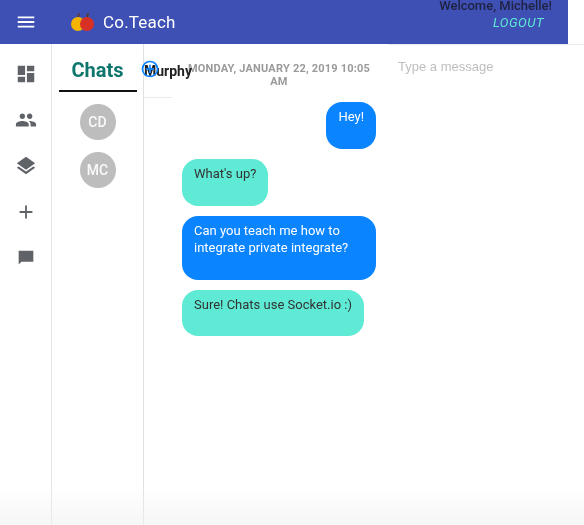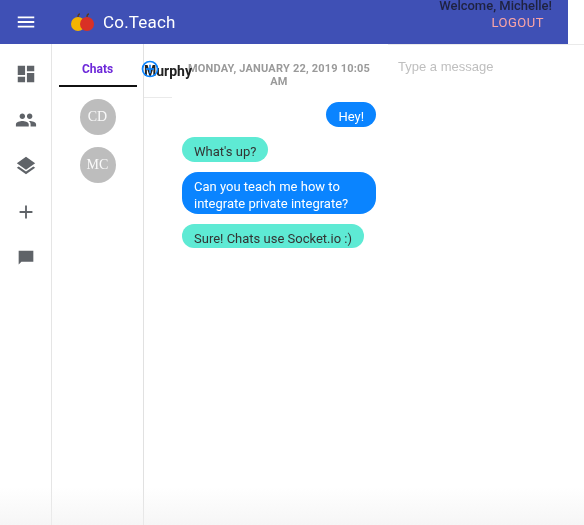--- a/index.html
+++ b/index.html
@@ -8,63 +8,62 @@
     position: absolute; top:0; left:0; right:16px; height:44px;
     background:#3f50b5; color:#fff; display:flex; align-items:center;
   }
   .hamburger { width:52px; display:flex; align-items:center; justify-content:center; cursor:pointer;}
   .hamburger svg { fill:#fff; }
   .brand { display:flex; align-items:center; margin-left:18px;}
   .brand-logo { margin-right:5px; display:flex; align-items:center;}
   .brand-text { font-size:17px; font-weight:400; color:#fff; letter-spacing:0.2px;}
   .top-right { position:absolute; right:10px; top:0; height:28px; display:flex; flex-direction:column; align-items:flex-end; justify-content:center;}
   .welcome { color:#1f2240; font-size:13px; font-weight:500; margin-bottom:2px; padding-right:6px;}
-  .logout { color:#fca5a5; font-size:13px; letter-spacing:0.5px; padding-right:14px; cursor:pointer;}
+  .logout { color:#5eead4; font-size:13px; letter-spacing:0.5px; padding-right:14px; cursor:pointer;font-style:italic;}
   .sidebar {
     position:absolute; top:44px; left:0; bottom:0; width:52px;
     border-right:1px solid #e5e5e5; background:#fff;
     display:flex; flex-direction:column; align-items:center; padding-top:18px;
   }
   .sidebar-item { width:24px; height:24px; margin-bottom:22px; display:flex; align-items:center; justify-content:center; cursor:pointer;}
   .sidebar-item svg { fill:#5f6368; }
   .content {
     position:absolute; top:44px; left:52px; right:0; bottom:0;
     display:flex;
   }
   .chats-panel {
     width:92px; border-right:1px solid #e1e1e1; background:#fff;
     display:flex; flex-direction:column; align-items:center;
   }
   .chats-header {
     width:78px; margin-top:14px; padding-bottom:8px;
     border-bottom:2px solid #111; text-align:center;
     margin-bottom:12px;
   }
-  .chats-header span { font-weight:700; font-size:12px; color:#6d28d9;}
+  .chats-header span { font-weight:700; font-size:20px; color:#0f766e;}
   .chat-avatar {
     width:36px; height:36px; border-radius:50%; background:#bdbdbd;
     display:flex; align-items:center; justify-content:center;
     color:#fafafa; font-size:14px; font-weight:500; margin-bottom:12px;
     cursor:pointer;
-    font-family:Liberation Serif, serif;
   }
   .chat-main { flex:1; display:flex; flex-direction:row; background:#fff;justify-content:flex-end;}
   .chat-header {
     height:54px; border-bottom:1px solid #eaeaea; display:flex; align-items:center;
     position:relative; padding:0 14px;
   }
   .chat-title { position:absolute; left:0; right:0; text-align:center; font-weight:700; font-size:14px; color:#222;}
   .add-btn { position:absolute; right:12px; top:50%; transform:translateY(-50%); cursor:pointer;}
   .add-btn svg { stroke:#0a84ff; }
   .messages { flex:1; padding:10px 12px 6px 10px; overflow:hidden;}
   .date-sep { text-align:center; color:#9a9a9a; font-size:11px; font-weight:700; letter-spacing:0.2px; margin:8px 0 14px;}
   .msg-row { display:flex; margin-bottom:10px;}
   .msg-row.right { justify-content:flex-end;}
   .bubble {
-    max-width:320px; padding:7px 12px 1px; border-radius:16px;
+    max-width:320px; padding:7px 12px 23px; border-radius:16px;
     font-size:13px; line-height:1.3;
   }
   .bubble.blue { background:#0a84ff; color:#fff;}
   .bubble.gray { background:#5eead4; color:#333;}
   .composer {
     height:44px; border-top:1px solid #eaeaea; display:flex; align-items:center; padding:0 10px;
   }
   .composer input {
     flex:1; border:none; outline:none; font-size:13px; color:#333;
   }

